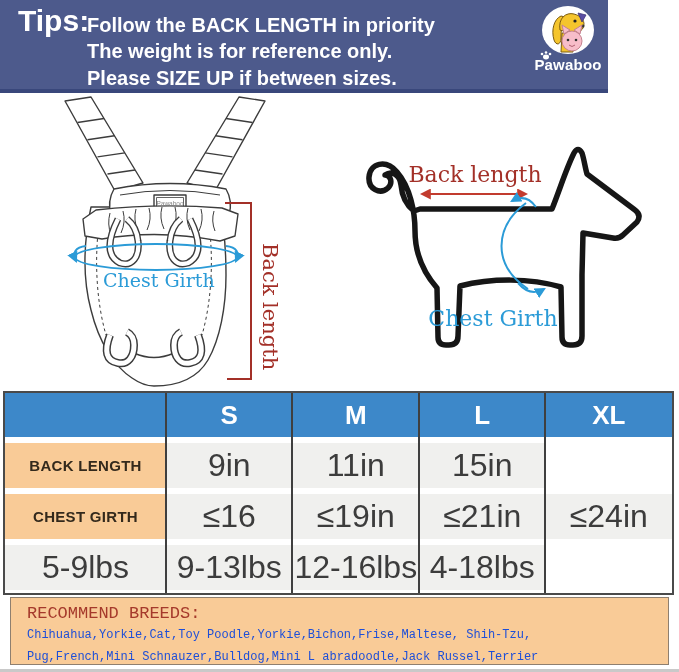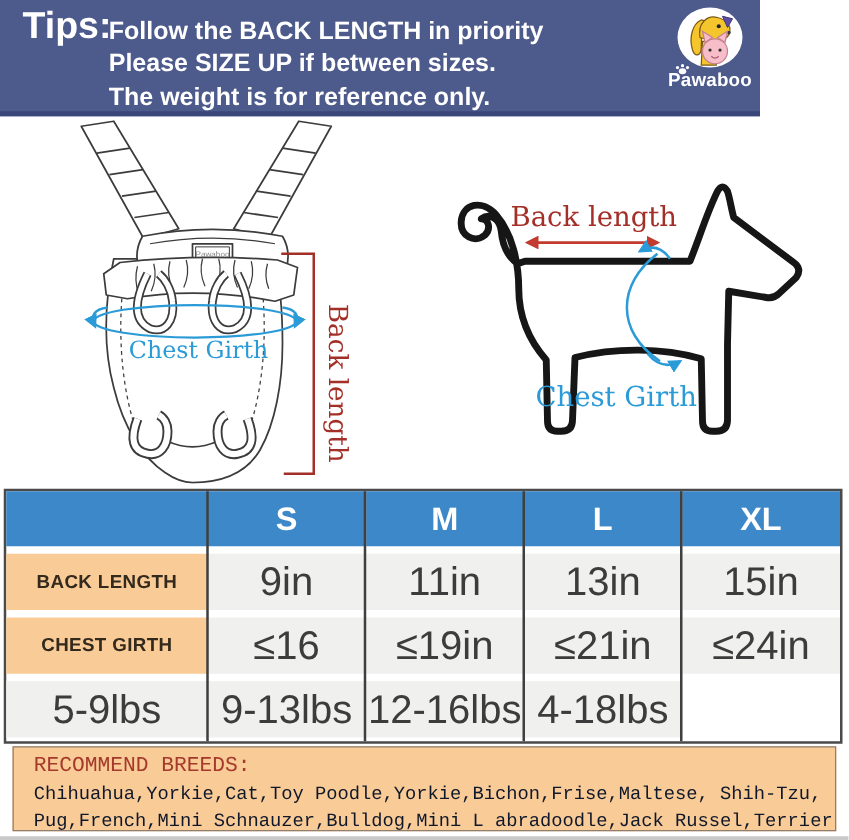--- a/index.html
+++ b/index.html
@@ -50,34 +50,34 @@
   .t-label{background:var(--panel-peach);color:#33291c;font-size:15px;font-weight:bold;letter-spacing:.3px;}
   .t-val{background:var(--cell-bg);color:#3c3c3c;font-size:32px;}
   .vline{position:absolute;top:0;bottom:0;width:2px;background:var(--table-line);z-index:2;}
   
   .breeds{
     position:absolute;left:10px;top:597px;width:659px;height:68px;
     background:var(--panel-peach);border:1px solid #8f7f6f;box-sizing:border-box;
     padding:6px 10px 0 16px;font-family:Liberation Mono, monospace;
   }
   .breeds-title{color:#a5392b;font-size:17px;margin-bottom:2px;}
-  .breeds-line{color:#0f172a;font-size:15px;line-height:21.5px;white-space:nowrap;}
+  .breeds-line{color:#1d4ed8;font-size:12px;line-height:21.5px;white-space:nowrap;}
   .bottom-strip{position:absolute;left:0;top:669px;width:679px;height:3px;background:#c9c9c9;}
 </style>
 </head>
 <body>
 
 <div class="stage">
 
   <header class="banner">
     <div class="tips-label">Tips:</div>
     <div class="tips-lines">
       <div>Follow the BACK LENGTH in priority</div>
+      <div>The weight is for reference only.</div>
       <div>Please SIZE UP if between sizes.</div>
-      <div>The weight is for reference only.</div>
     </div>
     <div class="logo">
       <div class="logo-circle">
         <svg width="52" height="48" viewBox="0 0 52 48">
           <path d="M 19,10 C 12,13 9,24 12,34 C 14,40 19,39 19,32 C 19,24 20,16 23,11 Z" fill="#f5c52d" stroke="#7a5a12" stroke-width="1"></path>
           <path d="M 20,27 L 19,46 L 31,46 L 29,27 Z" fill="#f5c52d" stroke="#7a5a12" stroke-width="1"></path>
           <path d="M 18,24 C 16,12 24,6 32,8 C 40,10 44,16 41,22 C 39,26 34,27 30,26 C 24,25 20,25 18,24 Z" fill="#f5c52d" stroke="#7a5a12" stroke-width="1"></path>
           <path d="M 36,7 L 44,9 L 40,16 Z" fill="#5b4ea3" stroke="#40367a" stroke-width="0.8"></path>
           <circle cx="33" cy="15" r="1.6" fill="#222"></circle>
           <circle cx="41" cy="20" r="1.5" fill="#333"></circle>
@@ -197,21 +197,20 @@
       <div class="t-cell"></div>
       <div class="t-cell">S</div>
       <div class="t-cell">M</div>
       <div class="t-cell">L</div>
       <div class="t-cell">XL</div>
     </div>
     <div class="t-row">
       <div class="t-cell t-label">BACK LENGTH</div>
       <div class="t-cell t-val">9in</div>
       <div class="t-cell t-val">11in</div>
-      <div class="t-cell t-val">13in</div>
       <div class="t-cell t-val">15in</div>
     </div>
     <div class="t-row">
       <div class="t-cell t-label">CHEST GIRTH</div>
       <div class="t-cell t-val">≤16</div>
       <div class="t-cell t-val">≤19in</div>
       <div class="t-cell t-val">≤21in</div>
       <div class="t-cell t-val">≤24in</div>
     </div>
     <div class="t-row">

